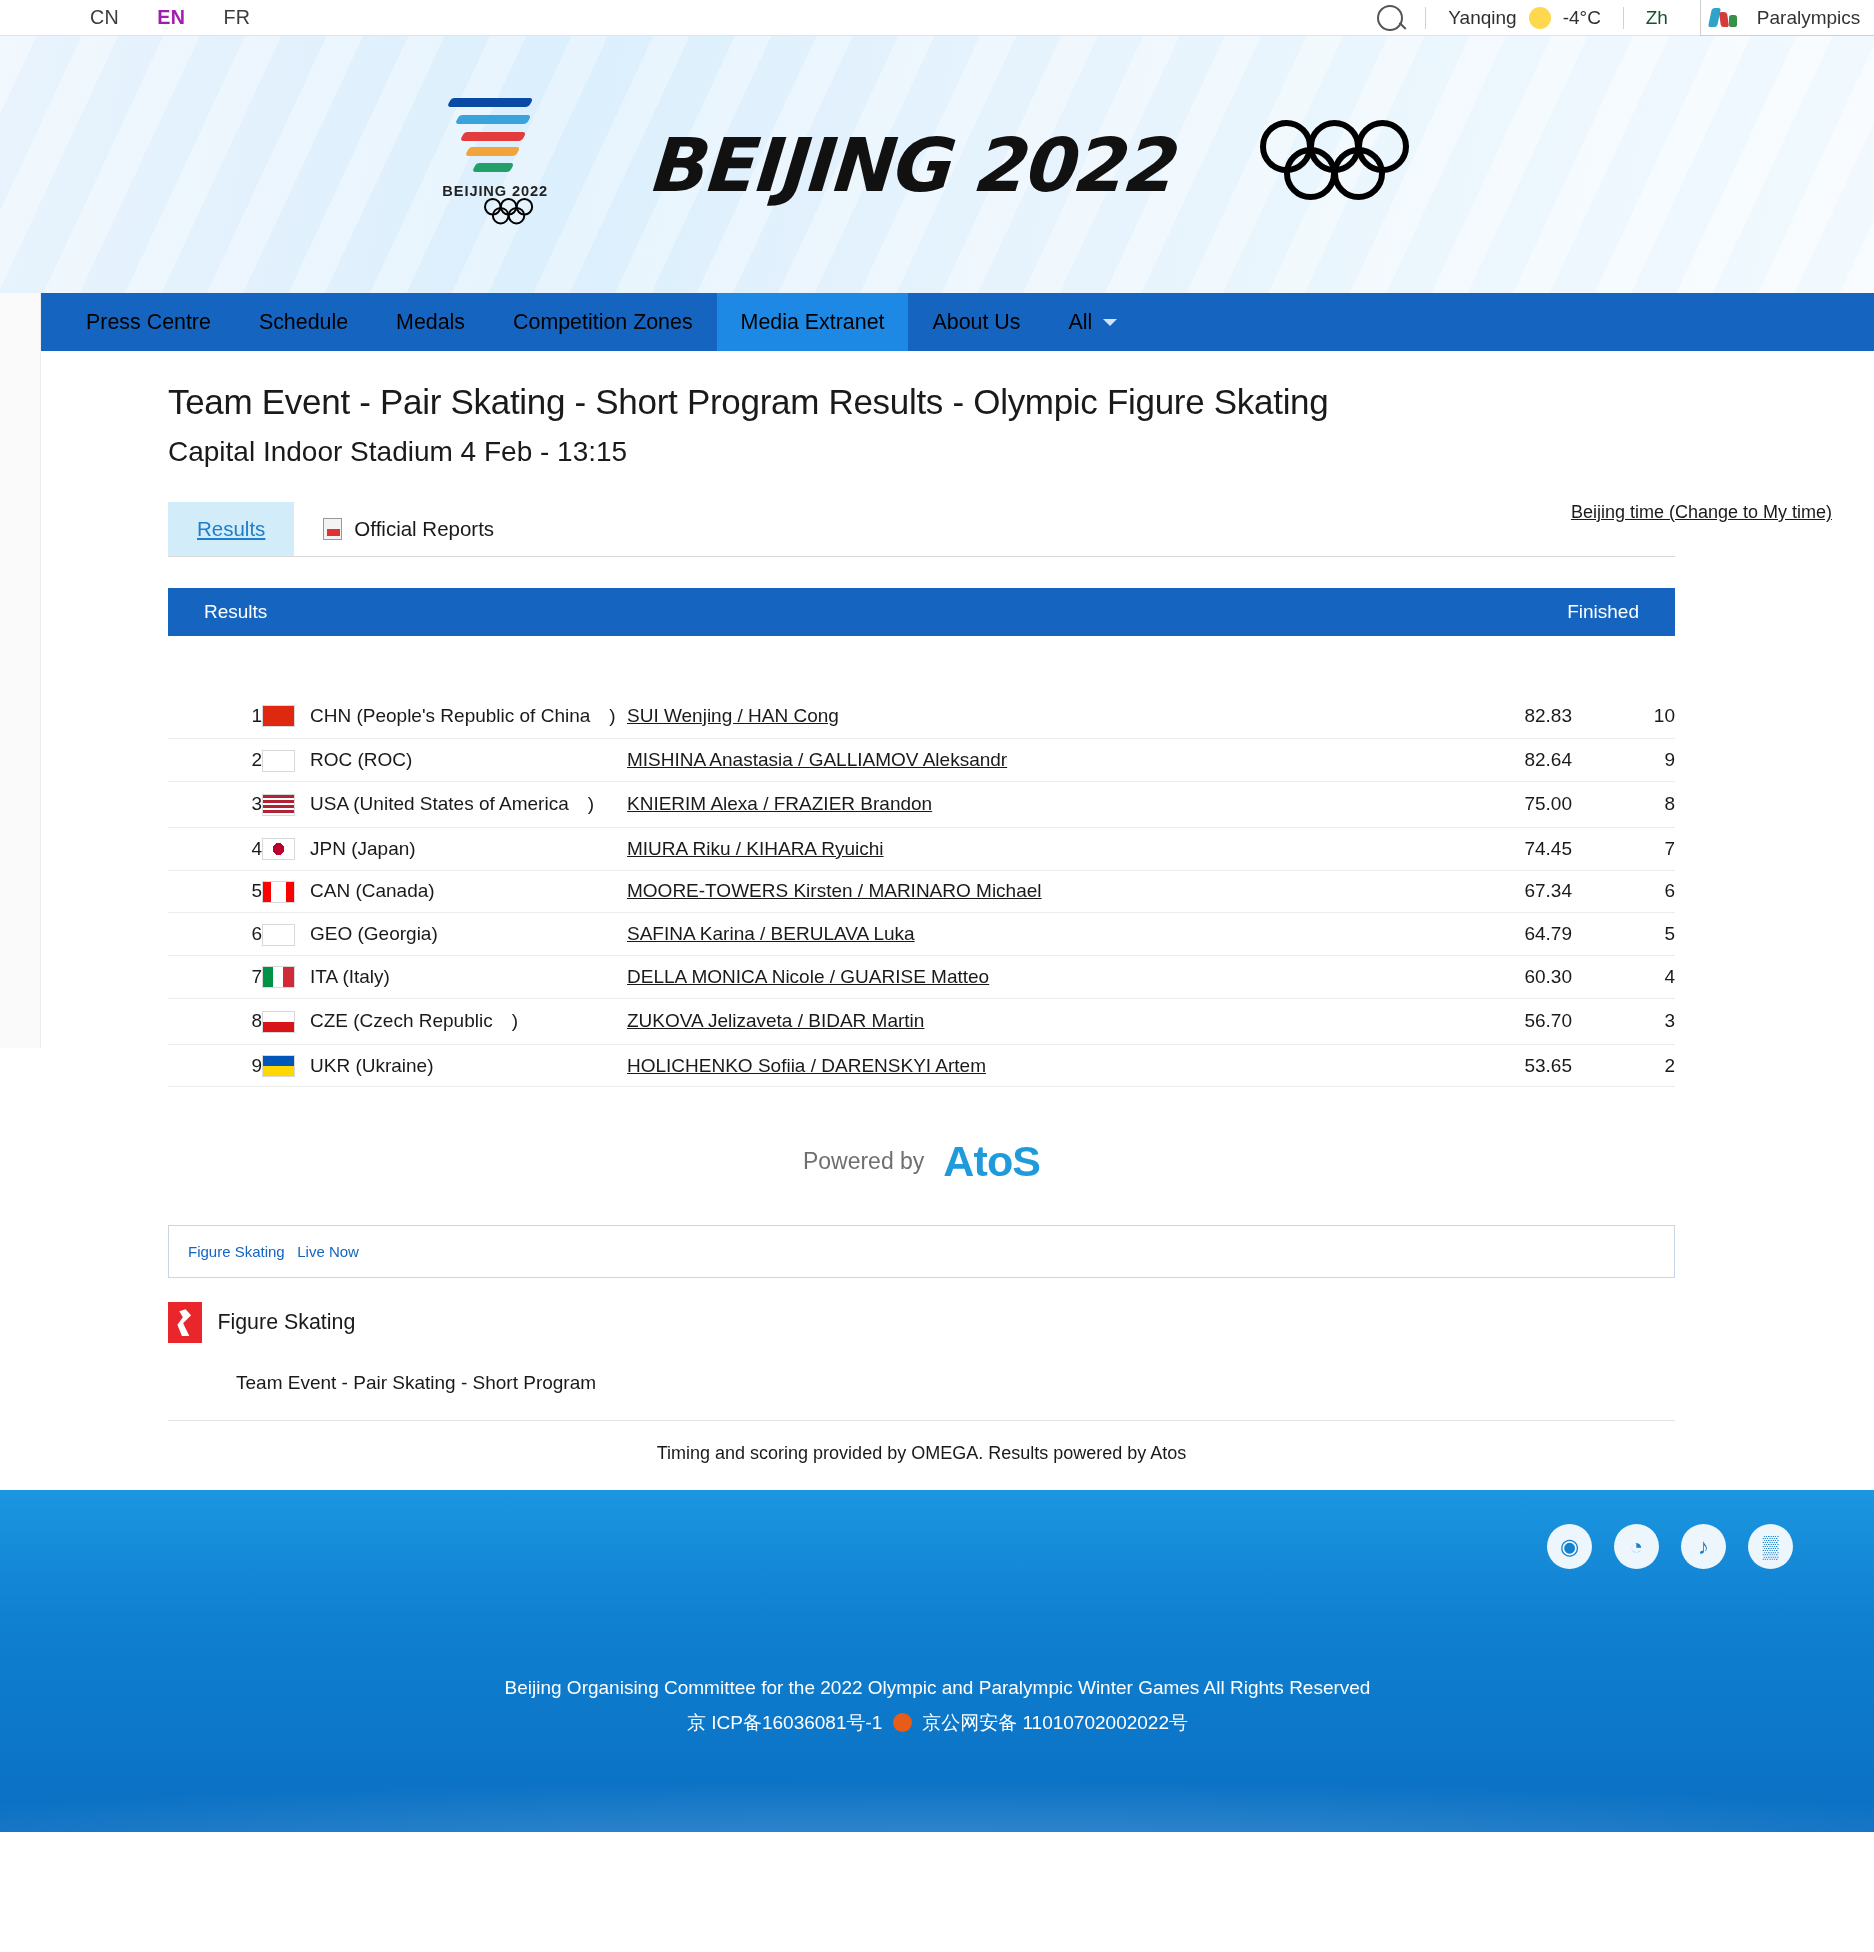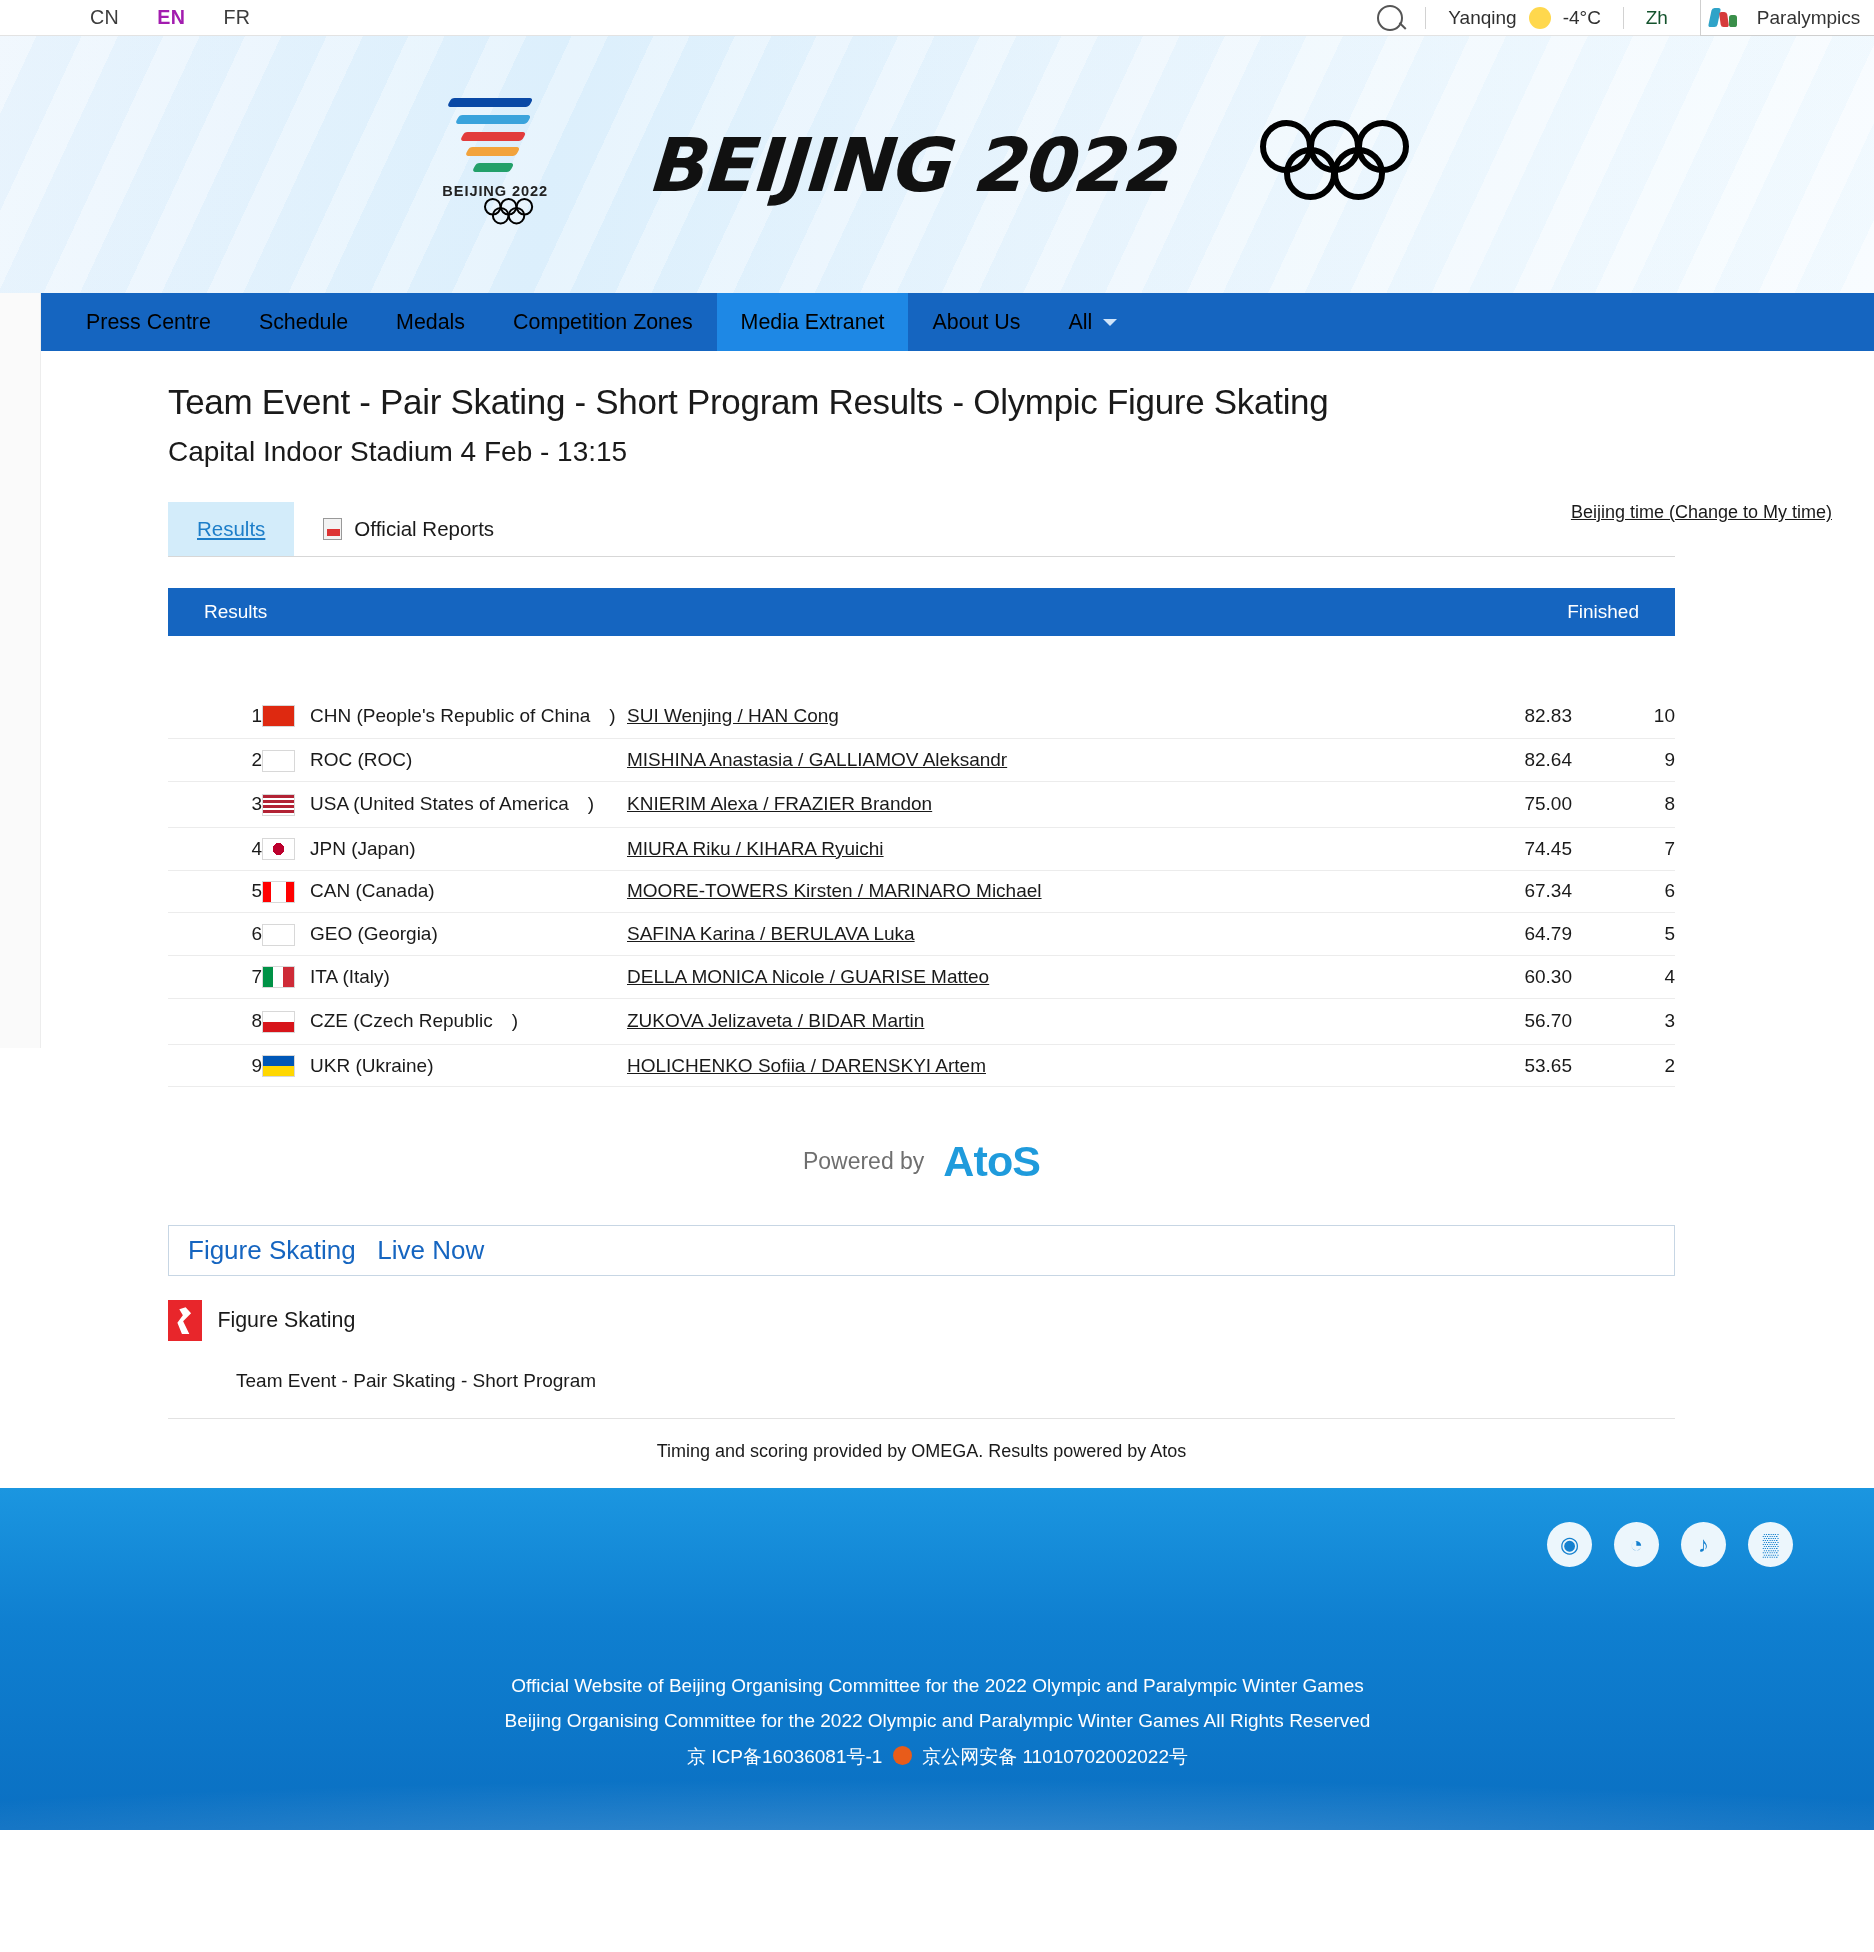--- a/index.html
+++ b/index.html
@@ -151,22 +151,22 @@
     width: 33px; height: 22px; display: inline-block; border: 0.9px solid #d8d8d8; vertical-align: middle;
   }
 
   .powered {
     width: 1507px; margin-top: 50px; display: flex; align-items: center; justify-content: center; gap: 19px;
   }
   .powered-text { font-size: 23px; color: #6f6f6f; }
   .atos { font-size: 43px; font-weight: bold; color: #1f9bdc; letter-spacing: -0.9px; }
 
   .livebar {
-    width: 1507px; margin-top: 39px; border: 0.9px solid #c7d6e4; padding: 9px 19px;
-    font-size: 26px; color: #1565c0;
+    width: 1507px; margin-top: 39px; border: 0.9px solid #c7d6e4; padding: 17px 19px;
+    font-size: 15px; color: #1565c0;
   }
   .sportline { display: flex; align-items: center; gap: 15.4px; margin-top: 24px; font-size: 21.4px; color: #1a1a1a; }
   .sport-ico {
     width: 34px; height: 41px; background: #e8262b; position: relative; display: inline-block;
   }
   .sport-ico::after {
     content: ""; position: absolute; left: 9.4px; top: 6.8px; width: 13.7px; height: 27px;
     background: #ffffff; clip-path: polygon(60% 0,100% 22%,42% 52%,88% 100%,34% 100%,0 58%,40% 30%,14% 8%);
   }
   .eventline { margin: 29px 0 0 68px; font-size: 19px; color: #1a1a1a; }
@@ -395,21 +395,20 @@
   </div>
 
   <div class="footer">
     <div class="socials">
       <div class="social">◉</div>
       <div class="social">◔</div>
       <div class="social">♪</div>
       <div class="social">▒</div>
     </div>
     <div class="footer-text">
-      <div>Official Website of Beijing Organising Committee for the 2022 Olympic and Paralympic Winter Games</div>
       <div>Beijing Organising Committee for the 2022 Olympic and Paralympic Winter Games All Rights Reserved</div>
       <div>
         <span>京 ICP备16036081号-1</span>
         <span class="beian-ico"></span>
         <span>京公网安备 11010702002022号</span>
       </div>
     </div>
   </div>
 
 </div>

